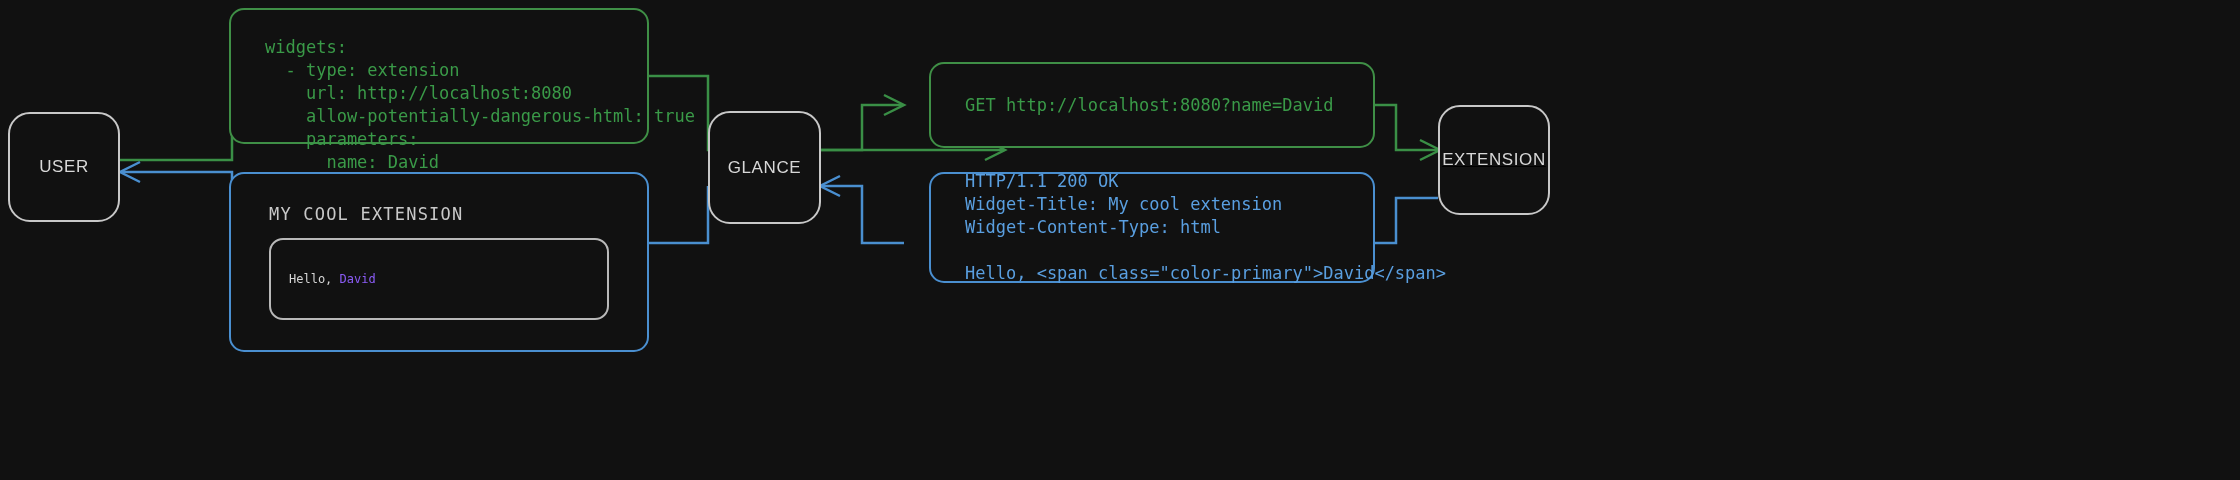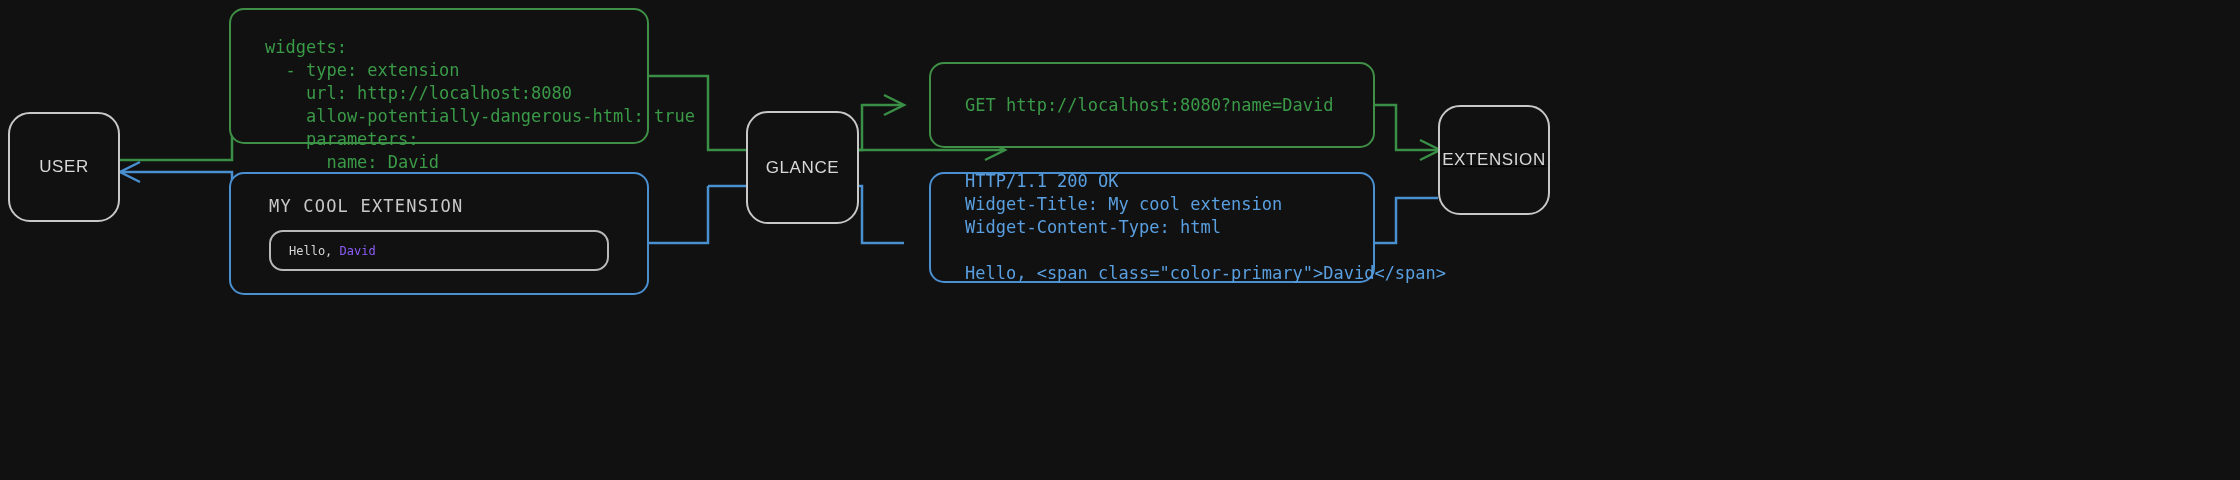--- a/index.html
+++ b/index.html
@@ -153,29 +153,29 @@
 
   <div class="panel green" style="left:204px; top:8px; width:420px; height:136px;">
     <pre class="code green">widgets:
   - type: extension
     url: http://localhost:8080
     allow-potentially-dangerous-html: true
     parameters:
       name: David</pre>
   </div>
 
-  <div class="panel blue" id="widget-panel" style="left:204px; top:172px; width:420px; height:123px;">
+  <div class="panel blue" id="widget-panel" style="left:204px; top:172px; width:420px; height:180px;">
     <div class="widget-title">MY COOL EXTENSION</div>
     <div class="widget-card">
       <span class="widget-card-text">Hello, </span>
         <span class="widget-card-text accent">David</span>
     </div>
   </div>
 
-  <div class="node" style="left:746px; top:111px; width:113px; height:113px;">
+  <div class="node" style="left:708px; top:111px; width:113px; height:113px;">
     <span class="node-label">GLANCE</span>
   </div>
 
   <div class="panel green" style="left:904px; top:62px; width:446px; height:86px; display:flex; align-items:center;">
     <pre class="code green">GET http://localhost:8080?name=David</pre>
   </div>
 
   <div class="panel blue" style="left:904px; top:172px; width:446px; height:111px; display:flex; align-items:center;">
     <pre class="code blue">HTTP/1.1 200 OK
 Widget-Title: My cool extension

